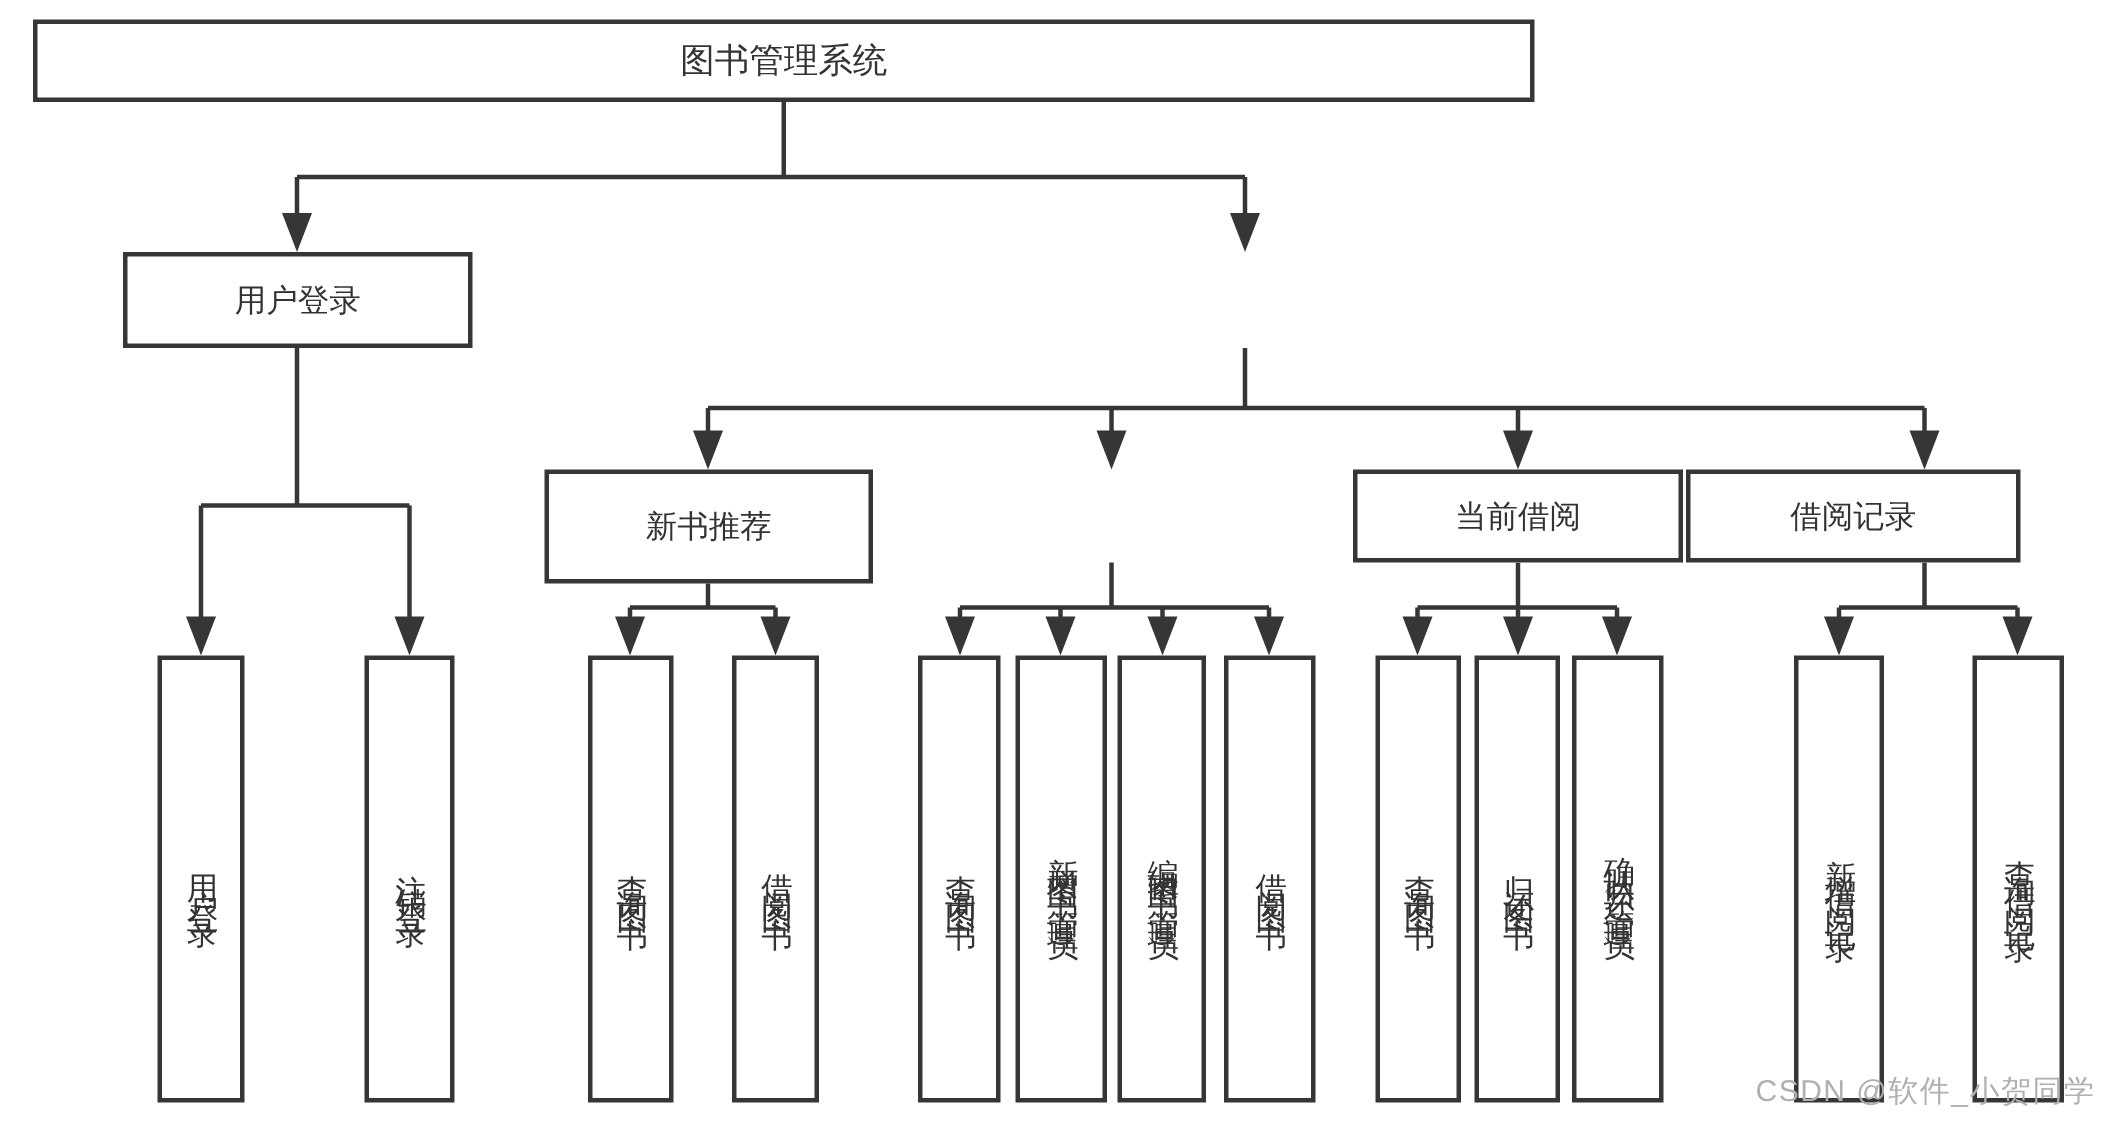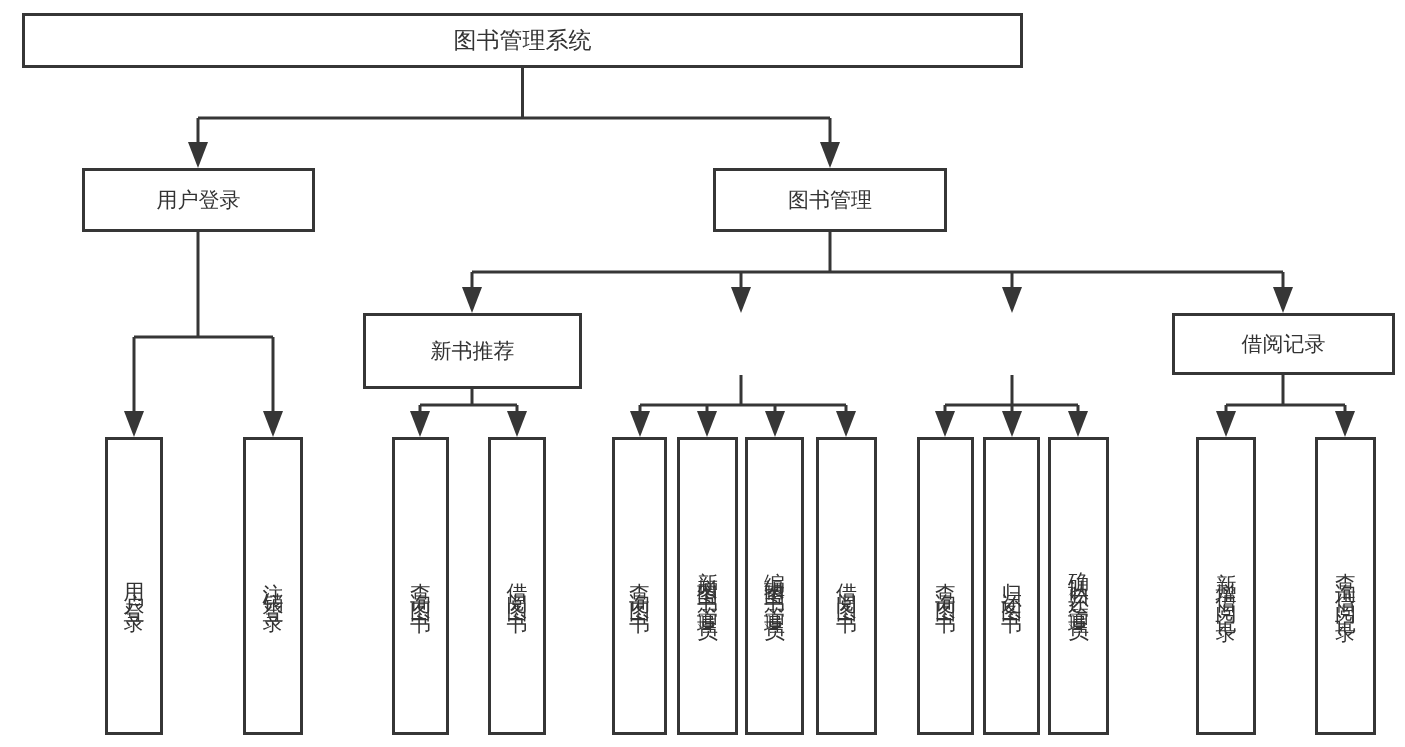--- a/index.html
+++ b/index.html
@@ -133,28 +133,28 @@
     </g>
   </svg>
 
   <div class="box root" style="left:22px; top:13px; width:1001px; height:55px;">
     <span>图书管理系统</span>
   </div>
 
   <div class="box" style="left:82px; top:168px; width:233px; height:64px;">
     <span>用户登录</span>
   </div>
-  <div class="box" style="left:713px; top:168px; width:234px; height:64px;">
-    <span>图书管理</span>
-  </div>
 
   <div class="box" style="left:363px; top:313px; width:219px; height:76px;">
     <span>新书推荐</span>
   </div>
-  <div class="box" style="left:1172px; top:313px; width:223px; height:62px;">
+  <div class="box" style="left:902px; top:313px; width:220px; height:62px;">
+    <span>当前借阅</span>
+  </div>
+  <div class="box" style="left:1124px; top:313px; width:223px; height:62px;">
     <span>借阅记录</span>
   </div>
 
   <div class="box vert" style="left:105px; top:437px; width:58px; height:298px;">
     <span>用户登录</span>
   </div>
   <div class="box vert" style="left:243px; top:437px; width:60px; height:298px;">
     <span>注销登录</span>
   </div>
 
@@ -188,14 +188,15 @@
     <span>确认归还（管理员）</span>
   </div>
 
   <div class="box vert" style="left:1196px; top:437px; width:60px; height:298px;">
     <span>新增借阅记录</span>
   </div>
   <div class="box vert" style="left:1315px; top:437px; width:61px; height:298px;">
     <span>查询借阅记录</span>
   </div>
 
+  <div class="watermark">CSDN @软件_小贺同学</div>
 
 </div>
 
 </body></html>

